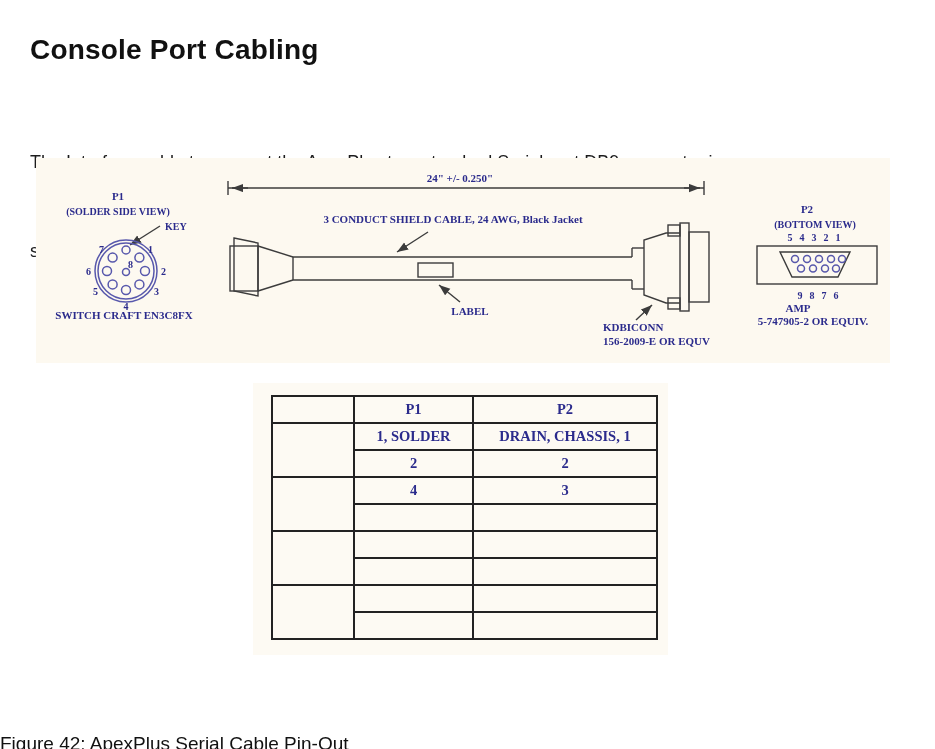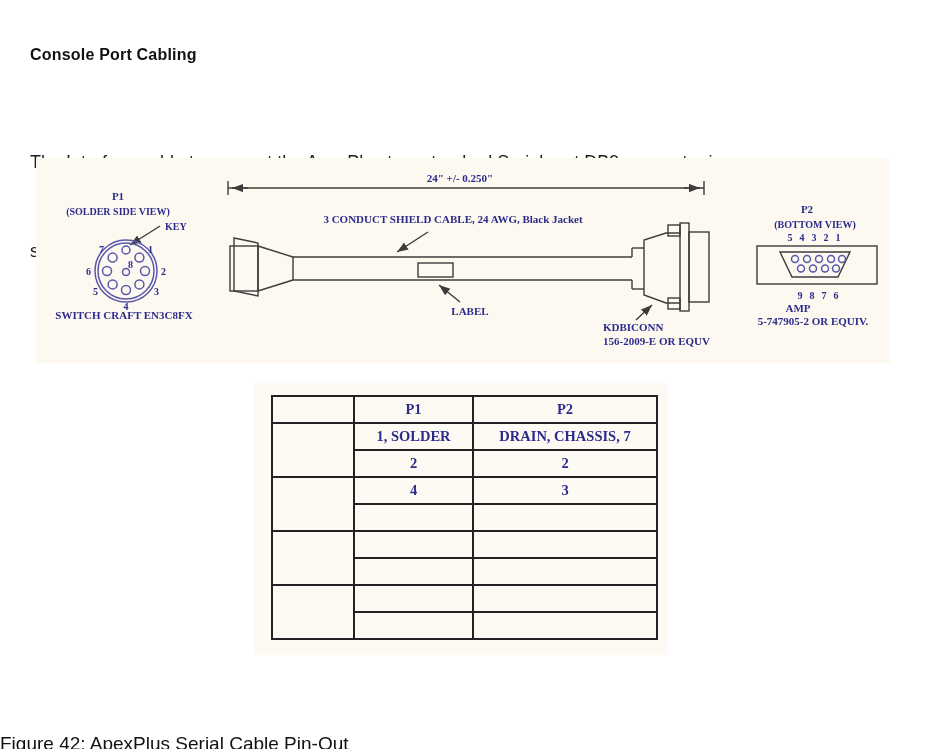--- a/index.html
+++ b/index.html
@@ -2,21 +2,21 @@
 <html><head>
 <meta charset="utf-8">
 <style>
   html,body{margin:0;padding:0;}
   body{
     width:935px;height:749px;position:relative;background:#ffffff;
     font-family:"Liberation Sans",sans-serif;overflow:hidden;
   }
   .abs{position:absolute;}
   #doc-title{
-    left:30px;top:46px;font-size:16px;font-weight:bold;color:#111;
+    left:30px;top:34px;font-size:28px;font-weight:bold;color:#111;
     letter-spacing:0.2px;
   }
   #doc-paragraph{
     left:30px;top:89px;font-size:18px;color:#1c1c1c;line-height:29.5px;
     white-space:pre;
   }
   #cable-diagram{
     left:36px;top:158px;width:854px;height:205px;background:#fdf9f0;
   }
   #cable-diagram text{
@@ -179,21 +179,21 @@
       </colgroup>
     <tbody>
         <tr>
       <td></td>
       <td>P1</td>
       <td>P2</td>
     </tr>
     <tr>
       <td rowspan="2"></td>
       <td>1, SOLDER</td>
-      <td>DRAIN, CHASSIS, 7</td>
+      <td>DRAIN, CHASSIS, 1</td>
     </tr>
     <tr>
       <td>2</td>
       <td>2</td>
     </tr>
     <tr>
       <td rowspan="2"></td>
       <td>4</td>
       <td>3</td>
     </tr>

